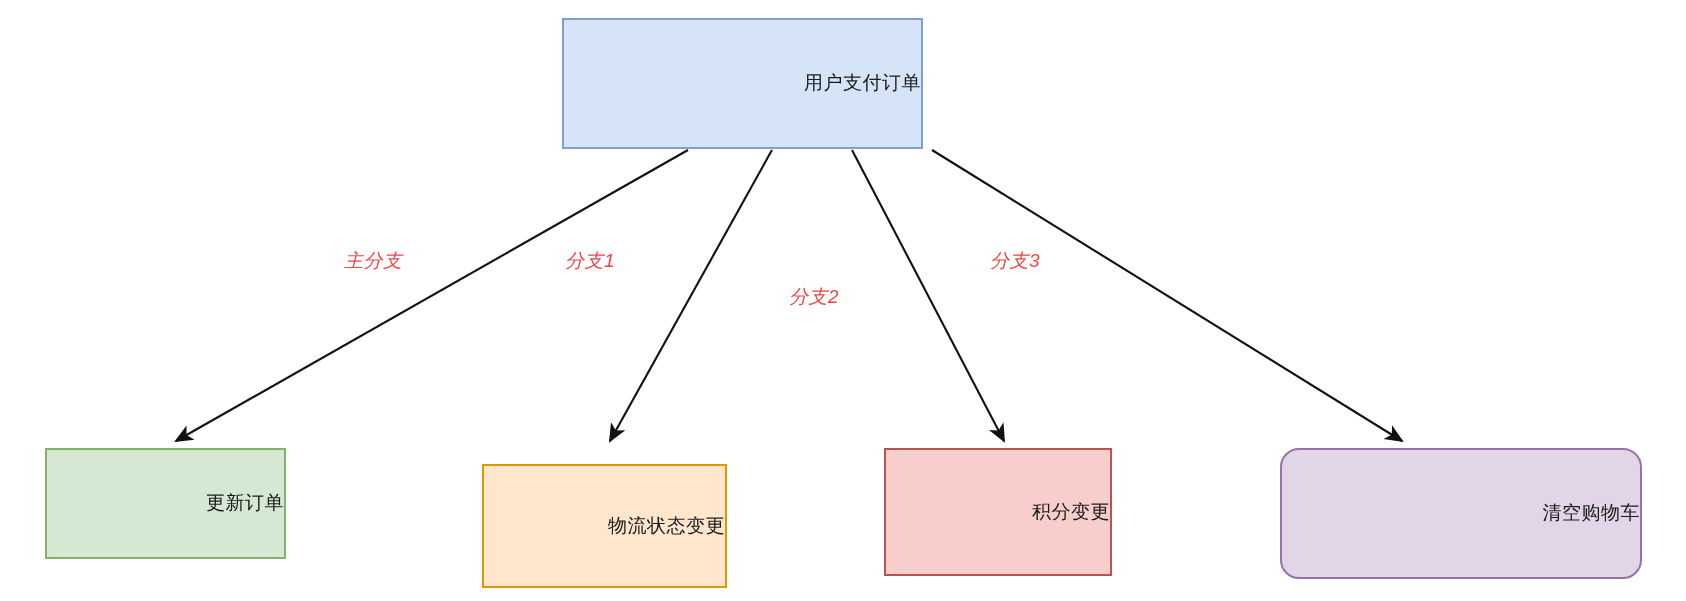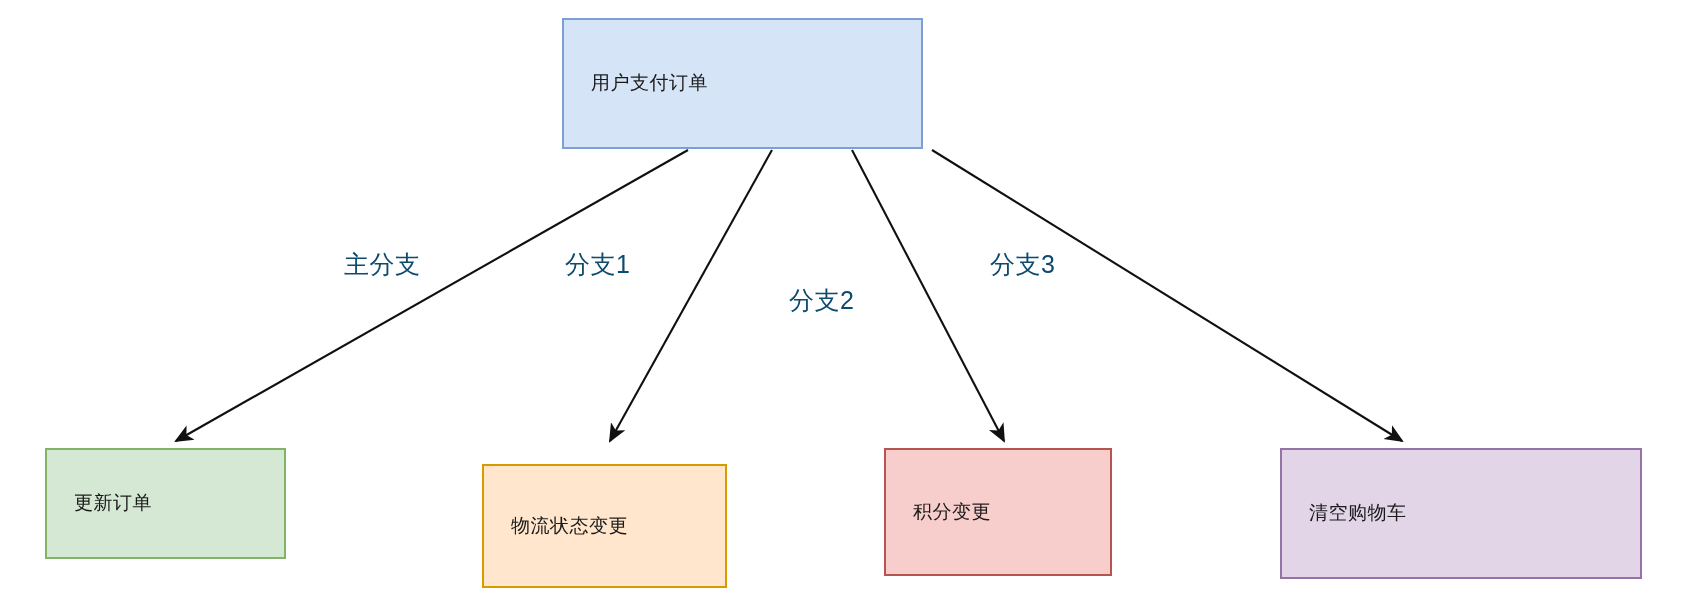--- a/index.html
+++ b/index.html
@@ -22,41 +22,42 @@
     left: 0;
     top: 0;
     width: 1686px;
     height: 601px;
   }
   .node {
     position: absolute;
     box-sizing: border-box;
     display: flex;
     align-items: center;
-    justify-content: flex-start;
+    justify-content: flex-end;
     border-width: 2px;
     border-style: solid;
     font-size: 19px;
     line-height: 1.3;
     color: #1a1a1a;
     letter-spacing: 0.5px;
     text-align: center;
     padding-left: 27px;
   }
   .node-label {
     display: block;
     white-space: nowrap;
   }
   .edge-label {
     position: absolute;
-    font-size: 25px;
-    color: #0c4a6e;
+    font-size: 19px;
+    color: #ef4444;
     letter-spacing: 0.5px;
     white-space: nowrap;
     background: transparent;
+    font-style: italic;
   }
   
   #node-root    { left: 562px; top: 18px;  width: 361px; height: 131px; }
   #node-update  { left: 45px;  top: 448px; width: 241px; height: 111px; }
   #node-logi    { left: 482px; top: 448px; width: 245px; height: 124px; }
   #node-points  { left: 884px; top: 448px; width: 228px; height: 128px; }
   #node-cart    { left: 1280px;top: 448px; width: 362px; height: 131px; }
   
   #lbl-main   { left: 344px;  top: 248px; }
   #lbl-b1     { left: 565px;  top: 248px; }
@@ -98,21 +99,21 @@
   </div>
 
   <div class="node" id="node-logi" style="background:#ffe6cc;border-color:#d79b00;margin-top:16px;">
     <span class="node-label">物流状态变更</span>
   </div>
 
   <div class="node" id="node-points" style="background:#f8cecc;border-color:#b85450;">
     <span class="node-label">积分变更</span>
   </div>
 
-  <div class="node" id="node-cart" style="background:#e1d5e7;border-color:#9673a6;">
+  <div class="node" id="node-cart" style="background:#e1d5e7;border-color:#9673a6;border-radius:19px;">
     <span class="node-label">清空购物车</span>
   </div>
 
   <div class="edge-label" id="lbl-main">主分支</div>
   <div class="edge-label" id="lbl-b1">分支1</div>
   <div class="edge-label" id="lbl-b2">分支2</div>
   <div class="edge-label" id="lbl-b3">分支3</div>
 
 </div>
 

